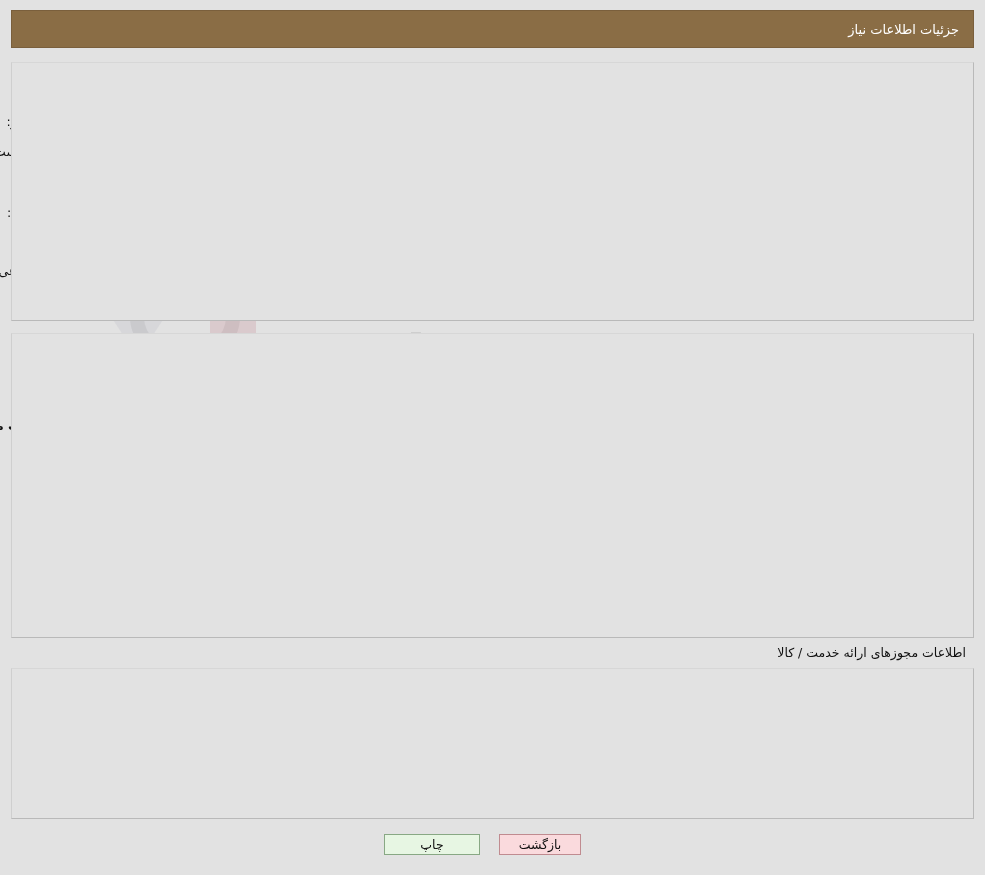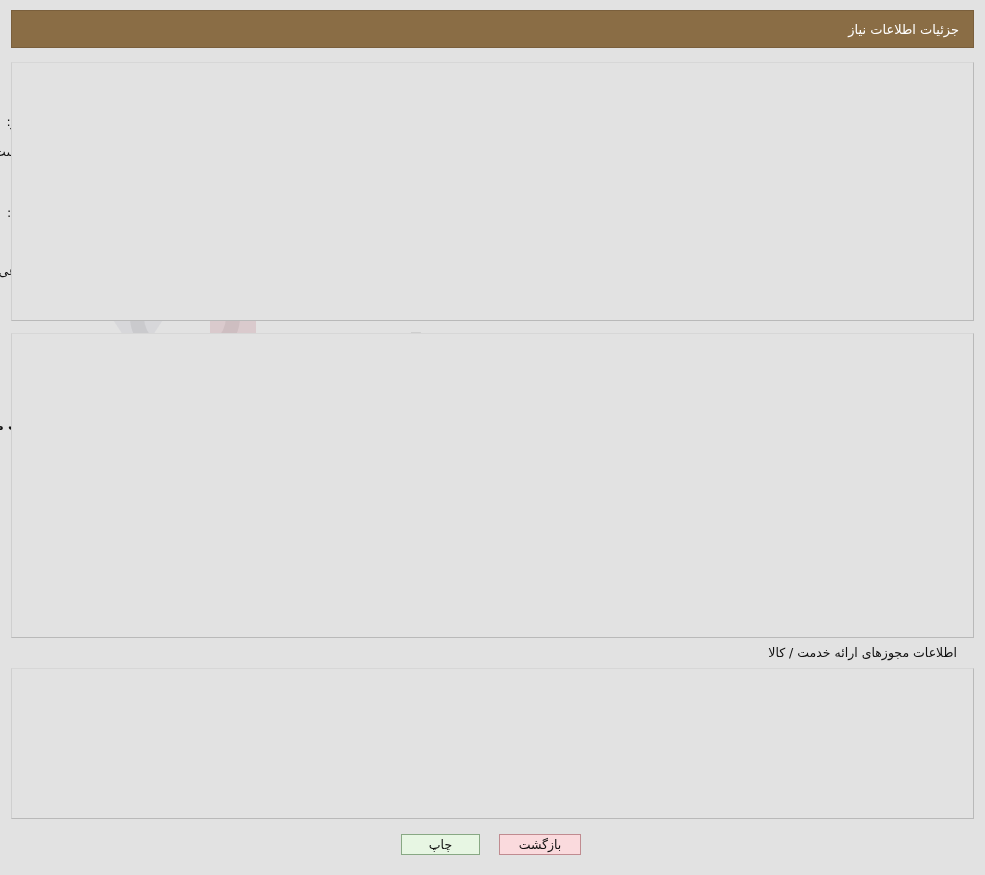--- a/index.html
+++ b/index.html
@@ -389,21 +389,21 @@
       </tbody>
     </table>
   </div>
 
   <div class="sect-title" style="right:860px; top:585px;">توضیحات خریدار:</div>
   <div class="ta" style="position:absolute; right:137px; top:549px; left:76px; height:70px;">
     <span>داشتن گواهی نامه صلاحیت الزامی میباشد</span>
     <span class="grip">◺</span>
   </div>
 
-  <div class="plain-label" style="right:28px; top:645px;">اطلاعات مجوزهای ارائه خدمت / کالا</div>
+  <div class="plain-label" style="right:19px; top:645px;">اطلاعات مجوزهای ارائه خدمت / کالا</div>
 
   <div class="panel" id="panel-bottom"></div>
 
   <div class="tbl-box" style="right:36px; top:730px; left:116px;">
     <table class="grid">
       <thead>
         <tr>
           <th style="width:255px;">الزامی بودن ارائه مجوز</th>
           <th>اعلام وضعیت مجوز توسط تامین کننده</th>
           <th style="width:212px;">جزئیات</th>
@@ -421,16 +421,16 @@
             </div>
           </td>
           <td>
             <div class="minibtn" style="width:152px; margin:0 auto;">مشاهده مجوز</div>
           </td>
         </tr>
       </tbody>
     </table>
   </div>
 
-  <div class="fbtn" id="btn-print" style="right:505px; top:834px; width:79px;">چاپ</div>
+  <div class="fbtn" id="btn-print" style="right:505px; top:834px; width:96px;">چاپ</div>
   <div class="fbtn" id="btn-back" style="right:404px; top:834px; width:82px;">بازگشت</div>
 
 </div>
 
 </body></html>

